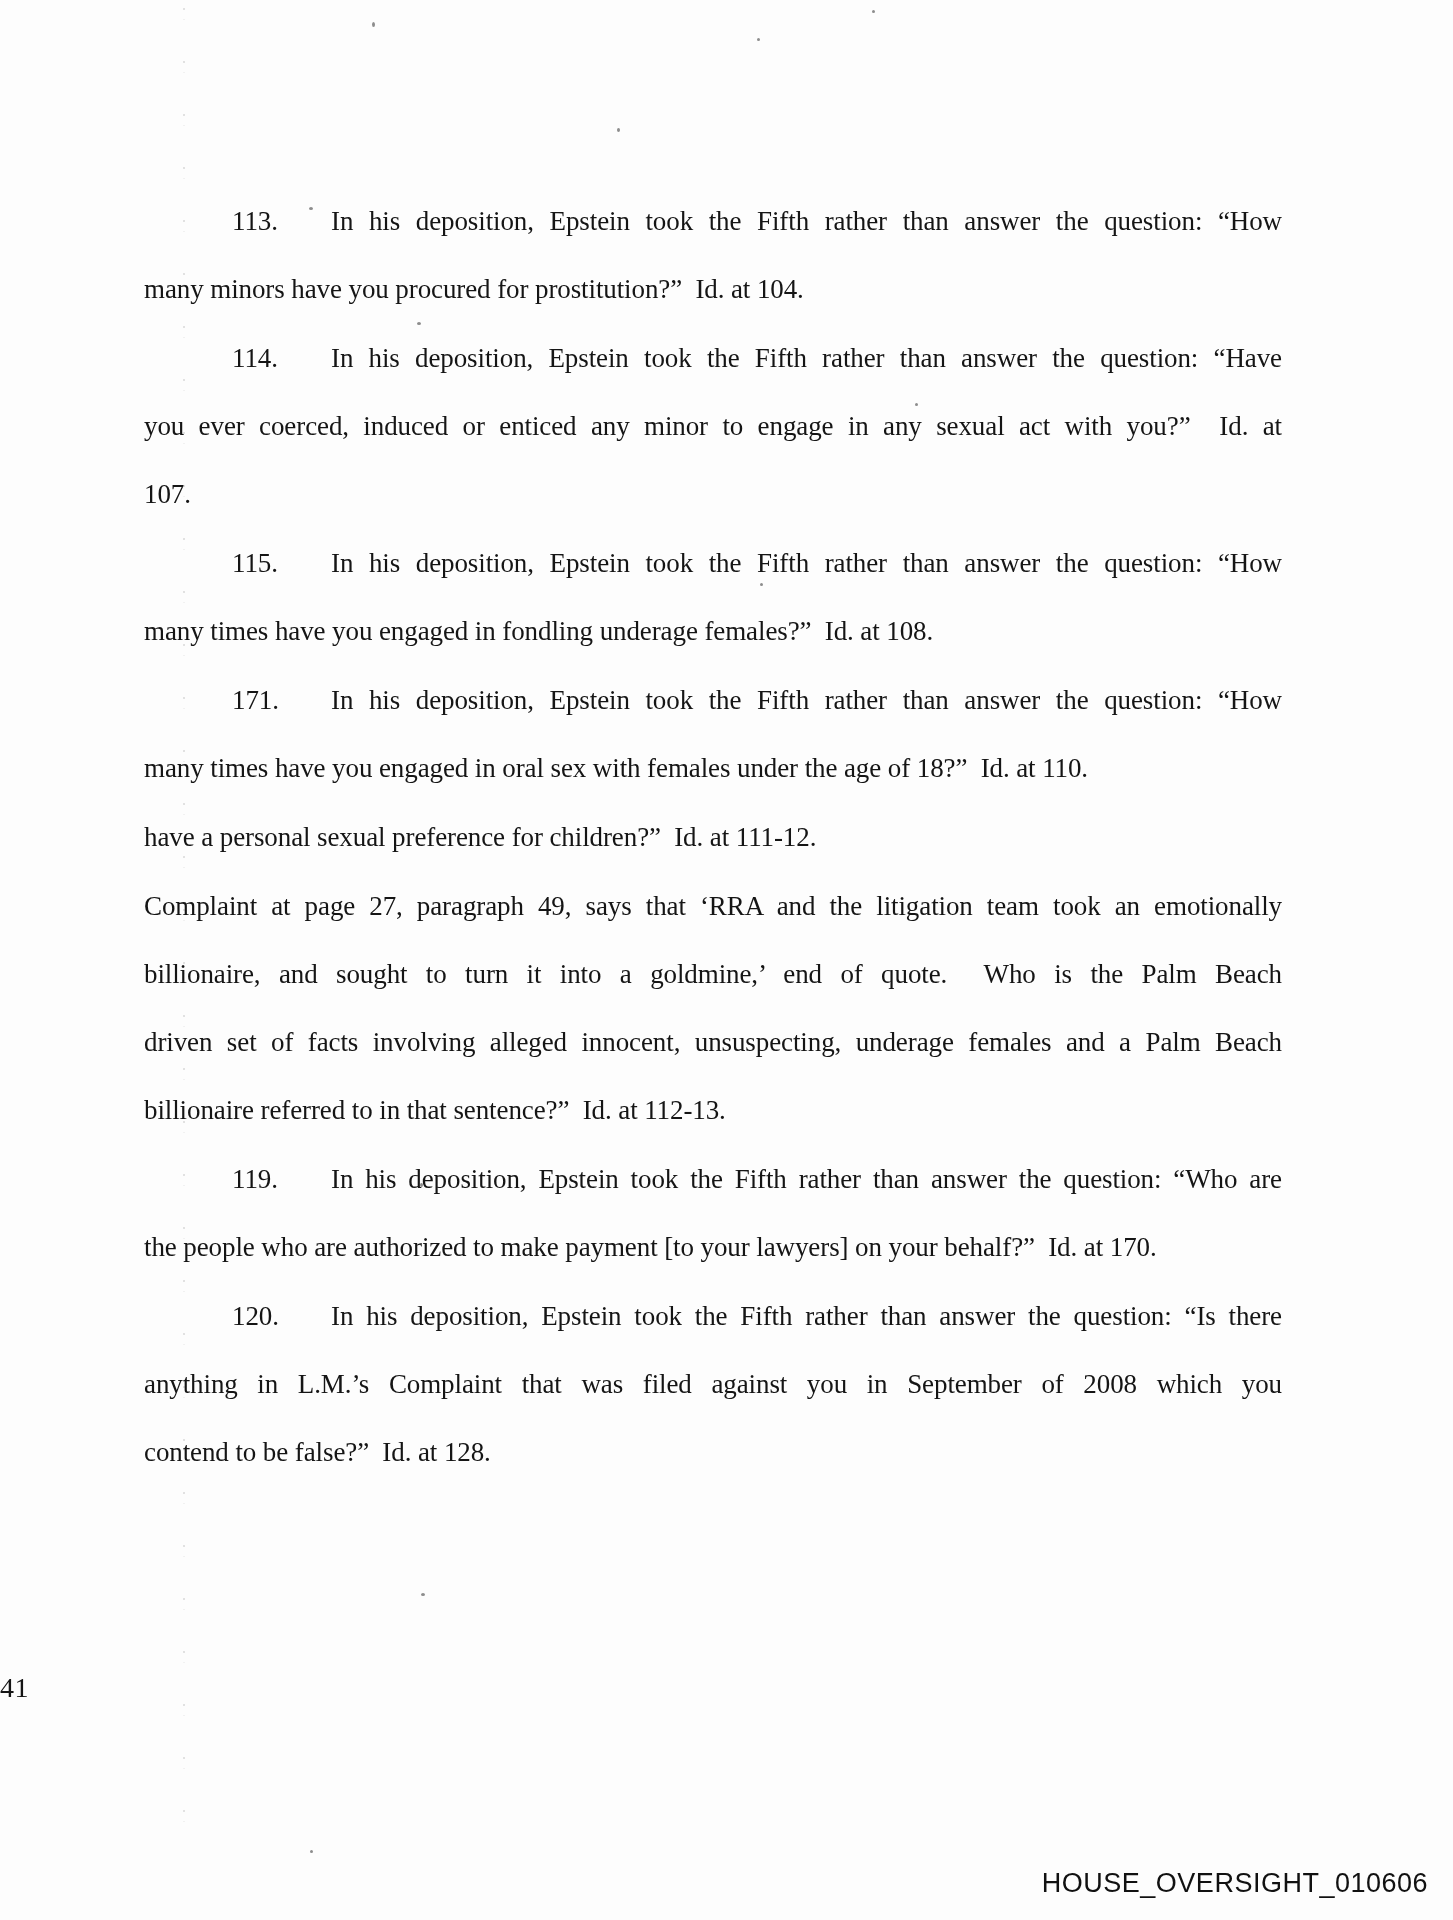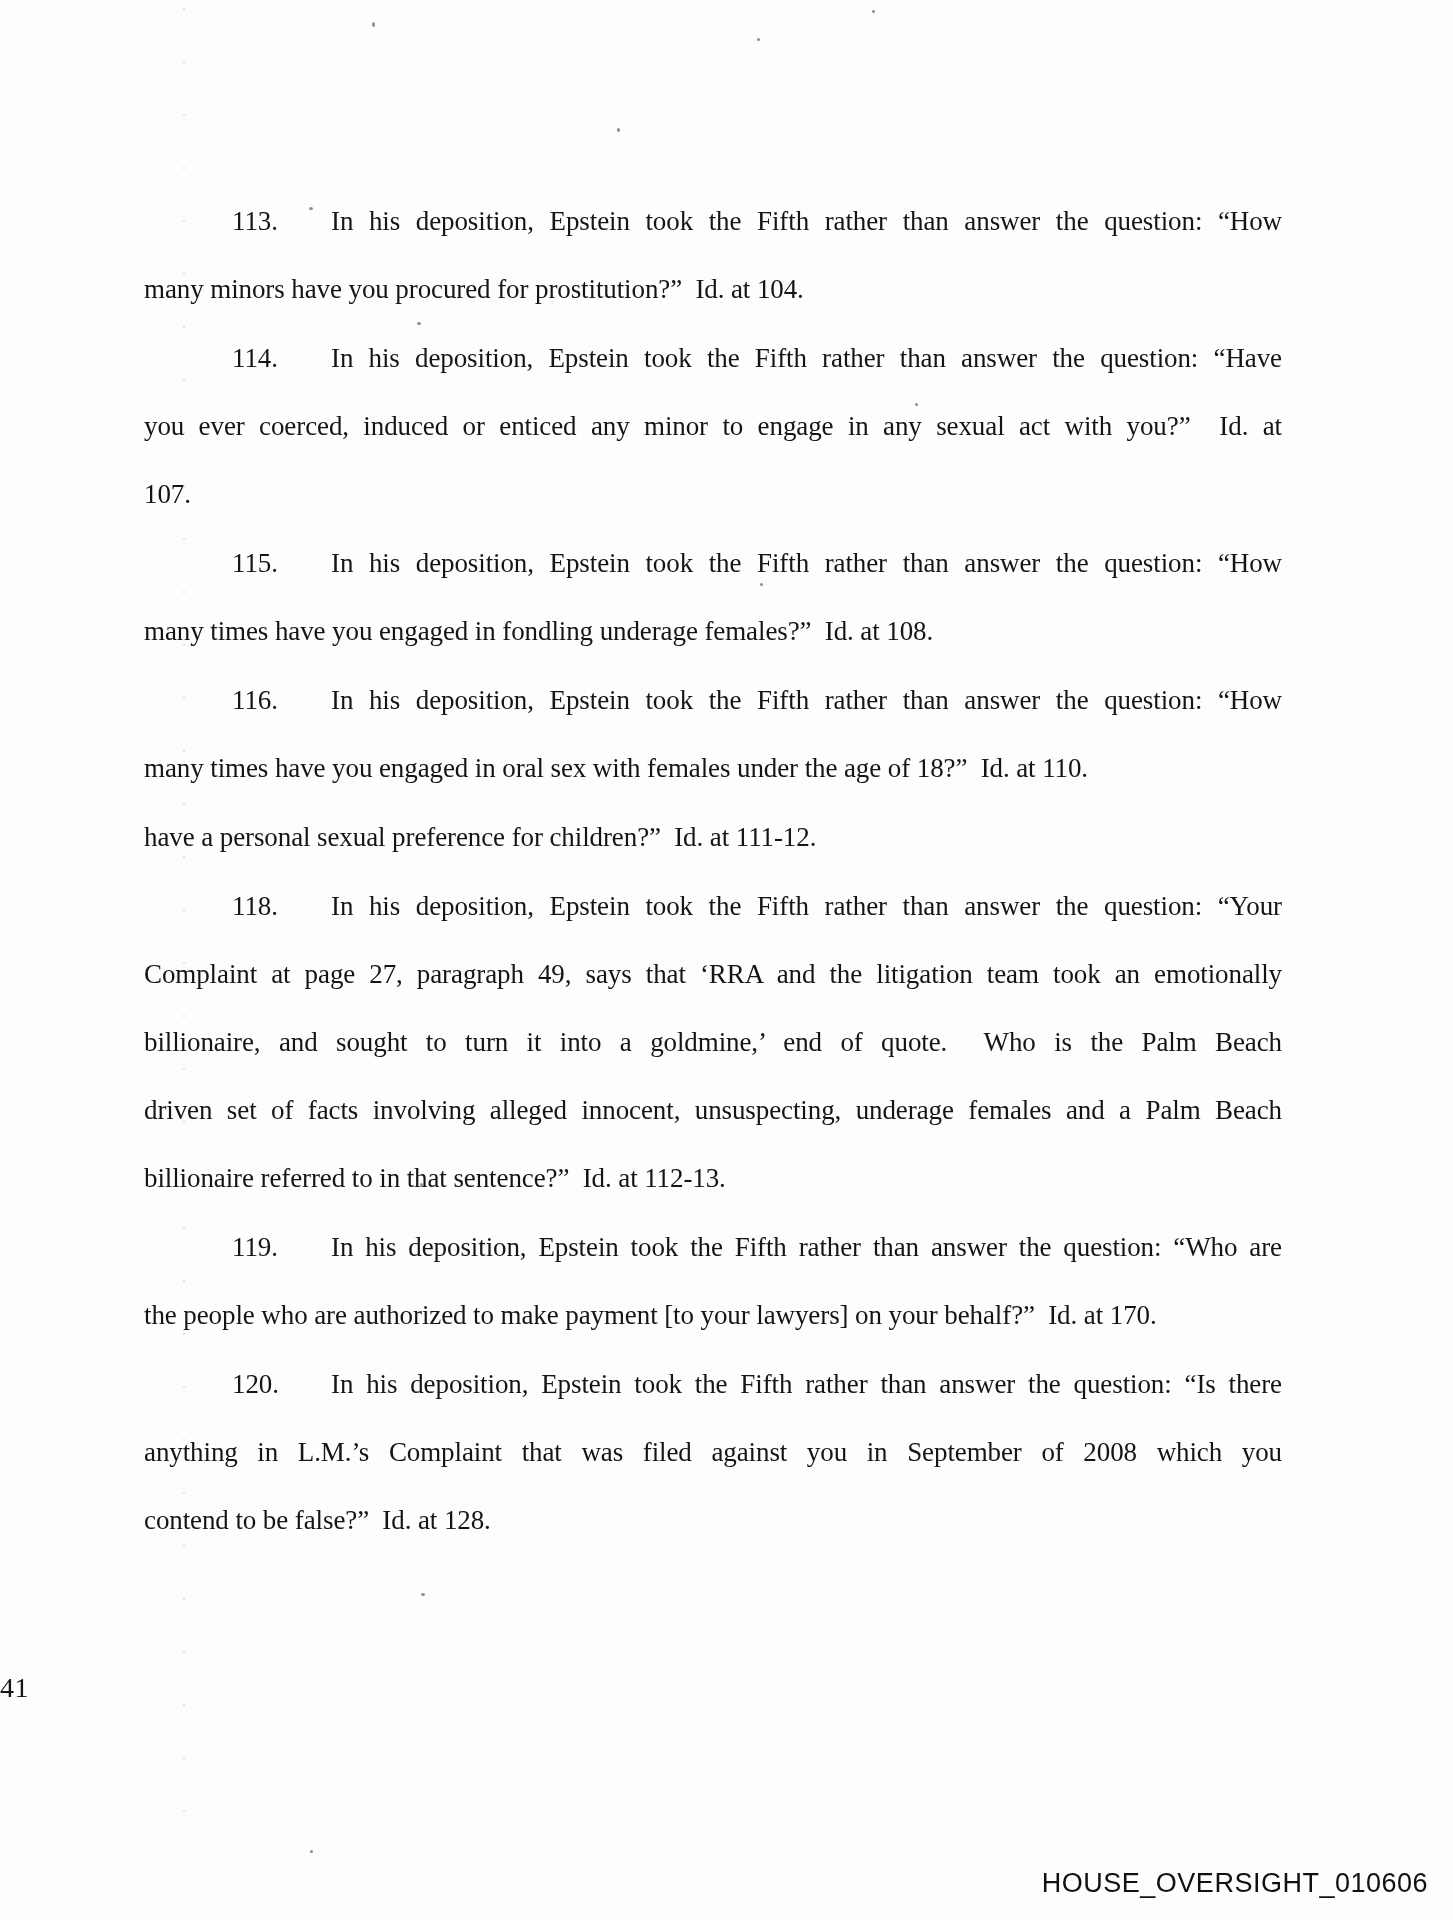--- a/index.html
+++ b/index.html
@@ -102,28 +102,27 @@
       <div class="para">
         <div class="line justify"><span class="pnum">114.</span><span>In his deposition, Epstein took the Fifth rather than answer the question: “Have</span></div>
         <div class="line justify"><span>you ever coerced, induced or enticed any minor to engage in any sexual act with you?”&nbsp; </span><span class="ital">Id.</span><span> at</span></div>
         <div class="line"><span>107.</span></div>
       </div>
       <div class="para">
         <div class="line justify"><span class="pnum">115.</span><span>In his deposition, Epstein took the Fifth rather than answer the question: “How</span></div>
         <div class="line"><span>many times have you engaged in fondling underage females?”&nbsp; </span><span class="ital">Id.</span><span> at 108.</span></div>
       </div>
       <div class="para">
-        <div class="line justify"><span class="pnum">116.</span><span>In his deposition, Epstein took the Fifth rather than answer the question: “How</span></div>
+        <div class="line justify"><span class="pnum">171.</span><span>In his deposition, Epstein took the Fifth rather than answer the question: “How</span></div>
         <div class="line"><span>many times have you engaged in oral sex with females under the age of 18?”&nbsp; </span><span class="ital">Id.</span><span> at 110.</span></div>
       </div>
       <div class="para">
         <div class="line"><span>have a personal sexual preference for children?”&nbsp; </span><span class="ital">Id.</span><span> at 111-12.</span></div>
       </div>
       <div class="para">
-        <div class="line justify"><span class="pnum">118.</span><span>In his deposition, Epstein took the Fifth rather than answer the question: “Your</span></div>
         <div class="line justify"><span>Complaint at page 27, paragraph 49, says that ‘RRA and the litigation team took an emotionally</span></div>
         <div class="line justify"><span>billionaire, and sought to turn it into a goldmine,’ end of quote.&nbsp; Who is the Palm Beach</span></div>
         <div class="line justify"><span>driven set of facts involving alleged innocent, unsuspecting, underage females and a Palm Beach</span></div>
         <div class="line"><span>billionaire referred to in that sentence?”&nbsp; </span><span class="ital">Id.</span><span> at 112-13.</span></div>
       </div>
       <div class="para">
         <div class="line justify"><span class="pnum">119.</span><span>In his deposition, Epstein took the Fifth rather than answer the question: “Who are</span></div>
         <div class="line"><span>the people who are authorized to make payment [to your lawyers] on your behalf?”&nbsp; </span><span class="ital">Id.</span><span> at 170.</span></div>
       </div>
       <div class="para">

